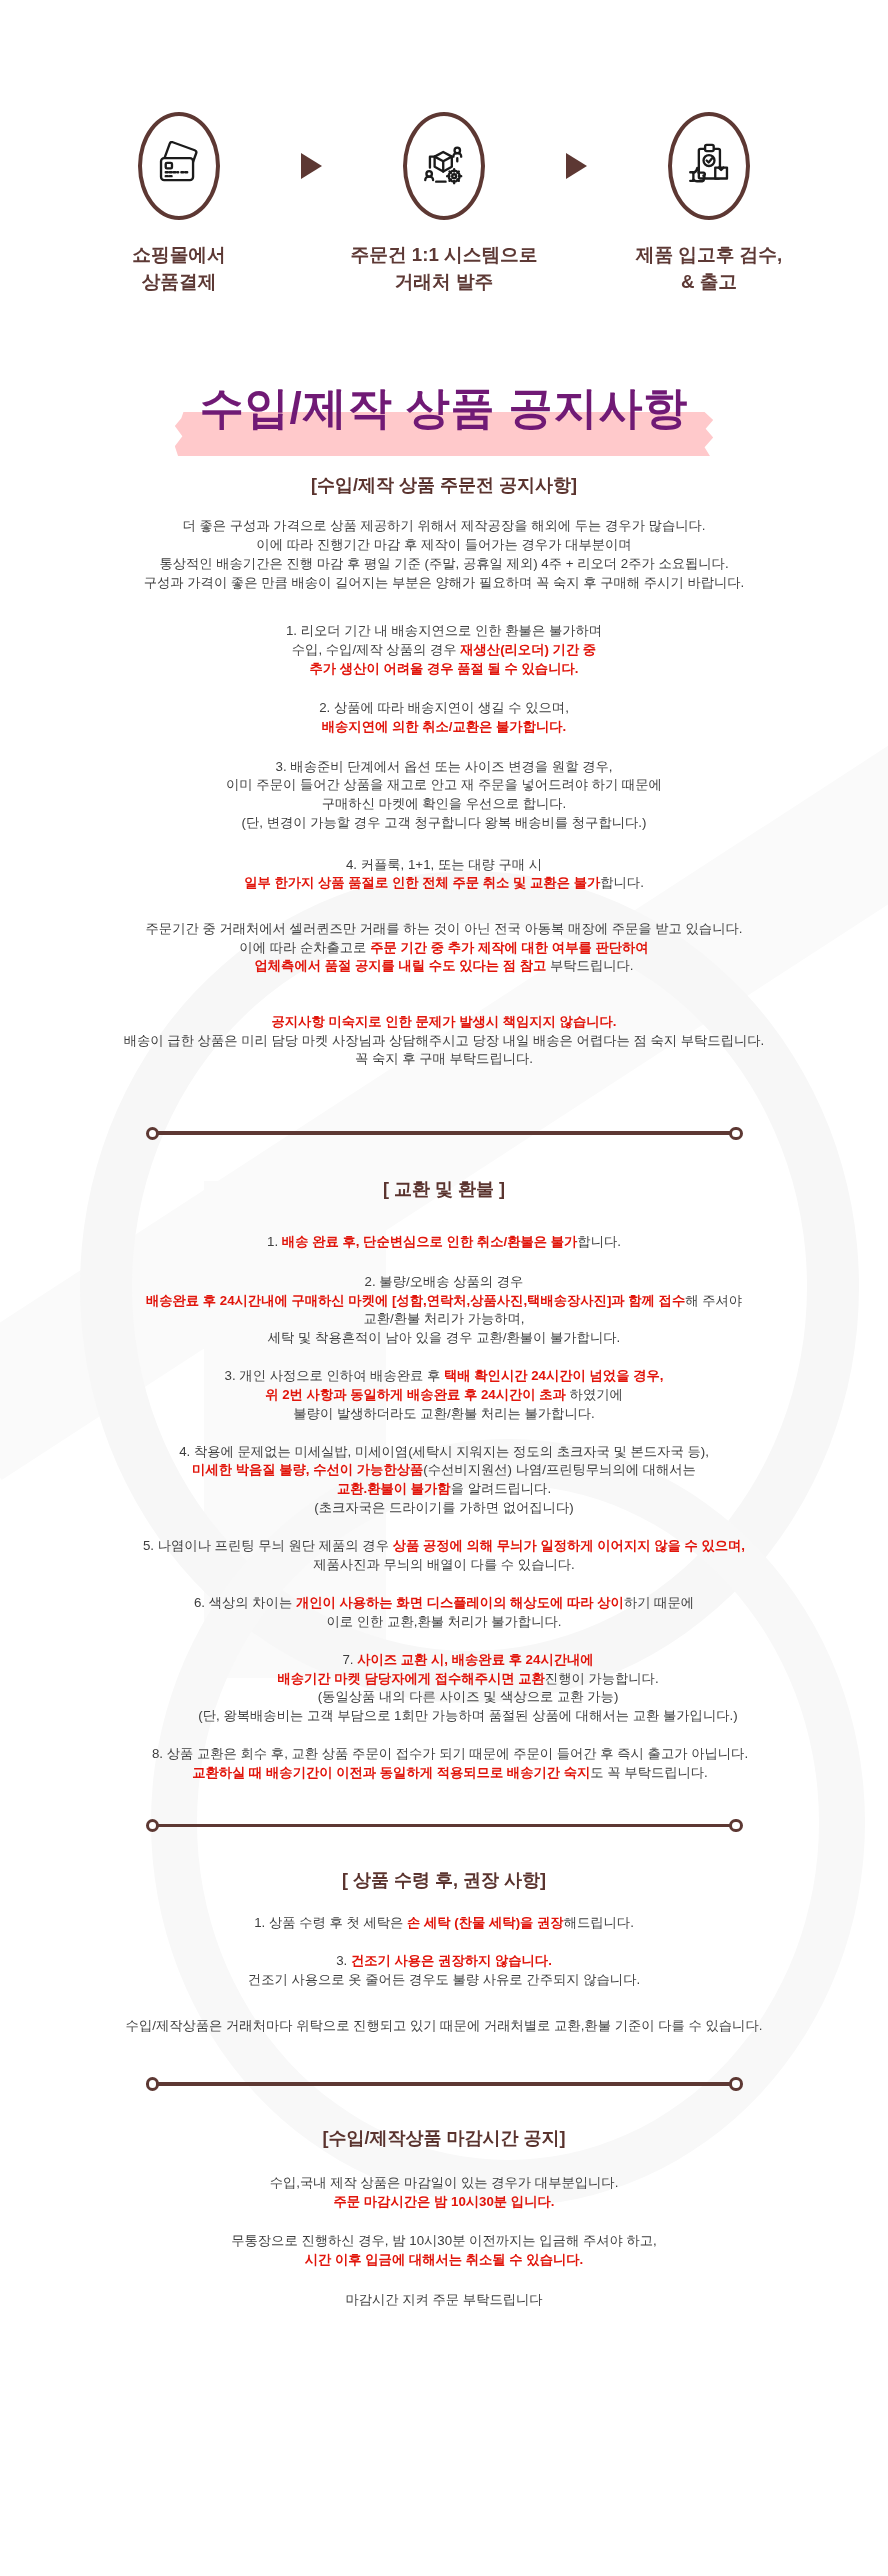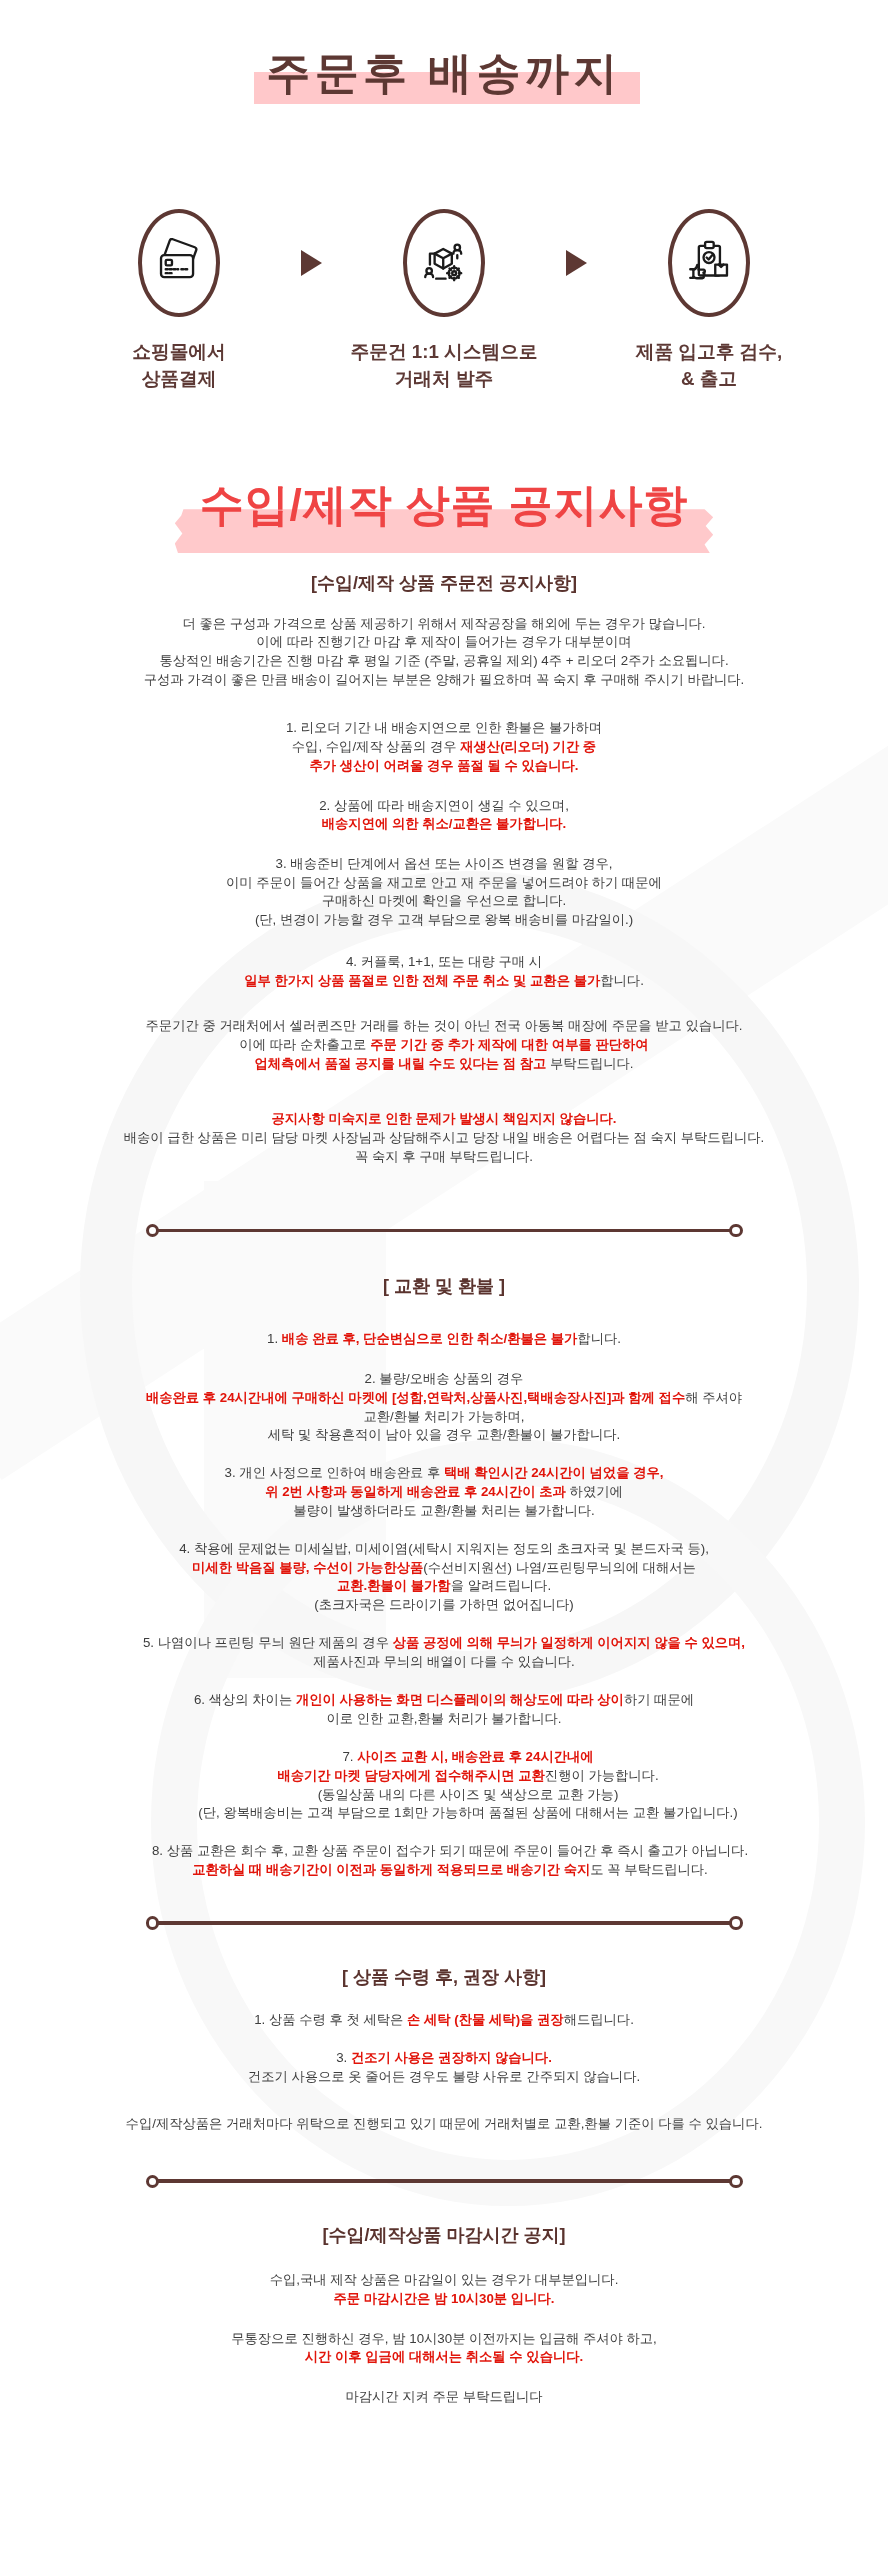--- a/index.html
+++ b/index.html
@@ -56,21 +56,21 @@
     border-left:21px solid #5d3833;
     border-top:13.3px solid transparent;
     border-bottom:13.3px solid transparent;
   }
 
   
   .banner-wrap{margin-top:89px;}
   .banner{
     position:relative;display:inline-block;
     font-size:44px;line-height:1.1;font-weight:800;
-    color:#ef4444;letter-spacing:0.9px;white-space:nowrap;
+    color:#701a75;letter-spacing:0.9px;white-space:nowrap;
   }
   .banner .ribbon{
     position:absolute;left:-25px;right:-25px;top:28px;height:44px;
     background:#ffc9cb;z-index:-1;
     clip-path:polygon(1.6% 0,98.4% 0,100% 18%,98.6% 38%,100% 58%,98.4% 80%,99.4% 100%,0.6% 100%,0 78%,1.4% 55%,0 32%,1.2% 14%);
   }
 
   
   .content{font-size:13.3px;line-height:18.7px;color:#3d3d3d;}
   .sec-heading{font-size:18px;line-height:21px;font-weight:bold;color:#5a332e;}
@@ -91,26 +91,20 @@
 
 <div class="page">
 
   <div class="wm wm3"></div>
   <div class="wm wm4"></div>
   <div class="wm wm1"></div>
   <div class="wm wm2"></div>
 
   <div class="fg">
 
-    <div class="main-title-wrap">
-      <div class="main-title">
-        <span class="hl"></span>
-        <span>주문후 배송까지</span>
-      </div>
-    </div>
 
     <div class="process-row">
 
       <div class="step">
         <div class="step-circle">
           <svg width="50" height="50" viewBox="0 0 64 64" fill="none" stroke="#1b1b1b" stroke-width="3" stroke-linecap="round" stroke-linejoin="round">
             <rect x="16" y="6" width="36" height="24" rx="3" transform="rotate(20 34 18)"></rect>
             <rect x="9" y="22" width="41" height="28" rx="4" fill="#fff"></rect>
             <rect x="15" y="28" width="8" height="7" rx="1.5"></rect>
             <line x1="15" y1="40" x2="31" y2="40" stroke-dasharray="2.5 2.5"></line>
@@ -196,21 +190,21 @@
           <div><span class="seg-red">추가 생산이 어려울 경우 품절 될 수 있습니다.</span></div>
         </div>
         <div class="para" style="margin-top: 21px;">
           <div><span>2. 상품에 따라 배송지연이 생길 수 있으며,</span></div>
           <div><span class="seg-red">배송지연에 의한 취소/교환은 불가합니다.</span></div>
         </div>
         <div class="para" style="margin-top: 21px;">
           <div><span>3. 배송준비 단계에서 옵션 또는 사이즈 변경을 원할 경우,</span></div>
           <div><span>이미 주문이 들어간 상품을 재고로 안고 재 주문을 넣어드려야 하기 때문에</span></div>
           <div><span>구매하신 마켓에 확인을 우선으로 합니다.</span></div>
-          <div><span>(단, 변경이 가능할 경우 고객 부담으로 왕복 배송비를 마감일이.)</span></div>
+          <div><span>(단, 변경이 가능할 경우 고객 청구합니다 왕복 배송비를 청구합니다.)</span></div>
         </div>
         <div class="para" style="margin-top: 23px;">
           <div><span>4. 커플룩, 1+1, 또는 대량 구매 시</span></div>
           <div><span class="seg-red">일부 한가지 상품 품절로 인한 전체 주문 취소 및 교환은 불가</span><span>합니다.</span></div>
         </div>
         <div class="para" style="margin-top: 27px;">
           <div><span>주문기간 중 거래처에서 셀러퀸즈만 거래를 하는 것이 아닌 전국 아동복 매장에 주문을 받고 있습니다.</span></div>
           <div><span>이에 따라 순차출고로 </span><span class="seg-red">주문 기간 중 추가 제작에 대한 여부를 판단하여</span></div>
           <div><span class="seg-red">업체측에서 품절 공지를 내릴 수도 있다는 점 참고</span><span> 부탁드립니다.</span></div>
         </div>

